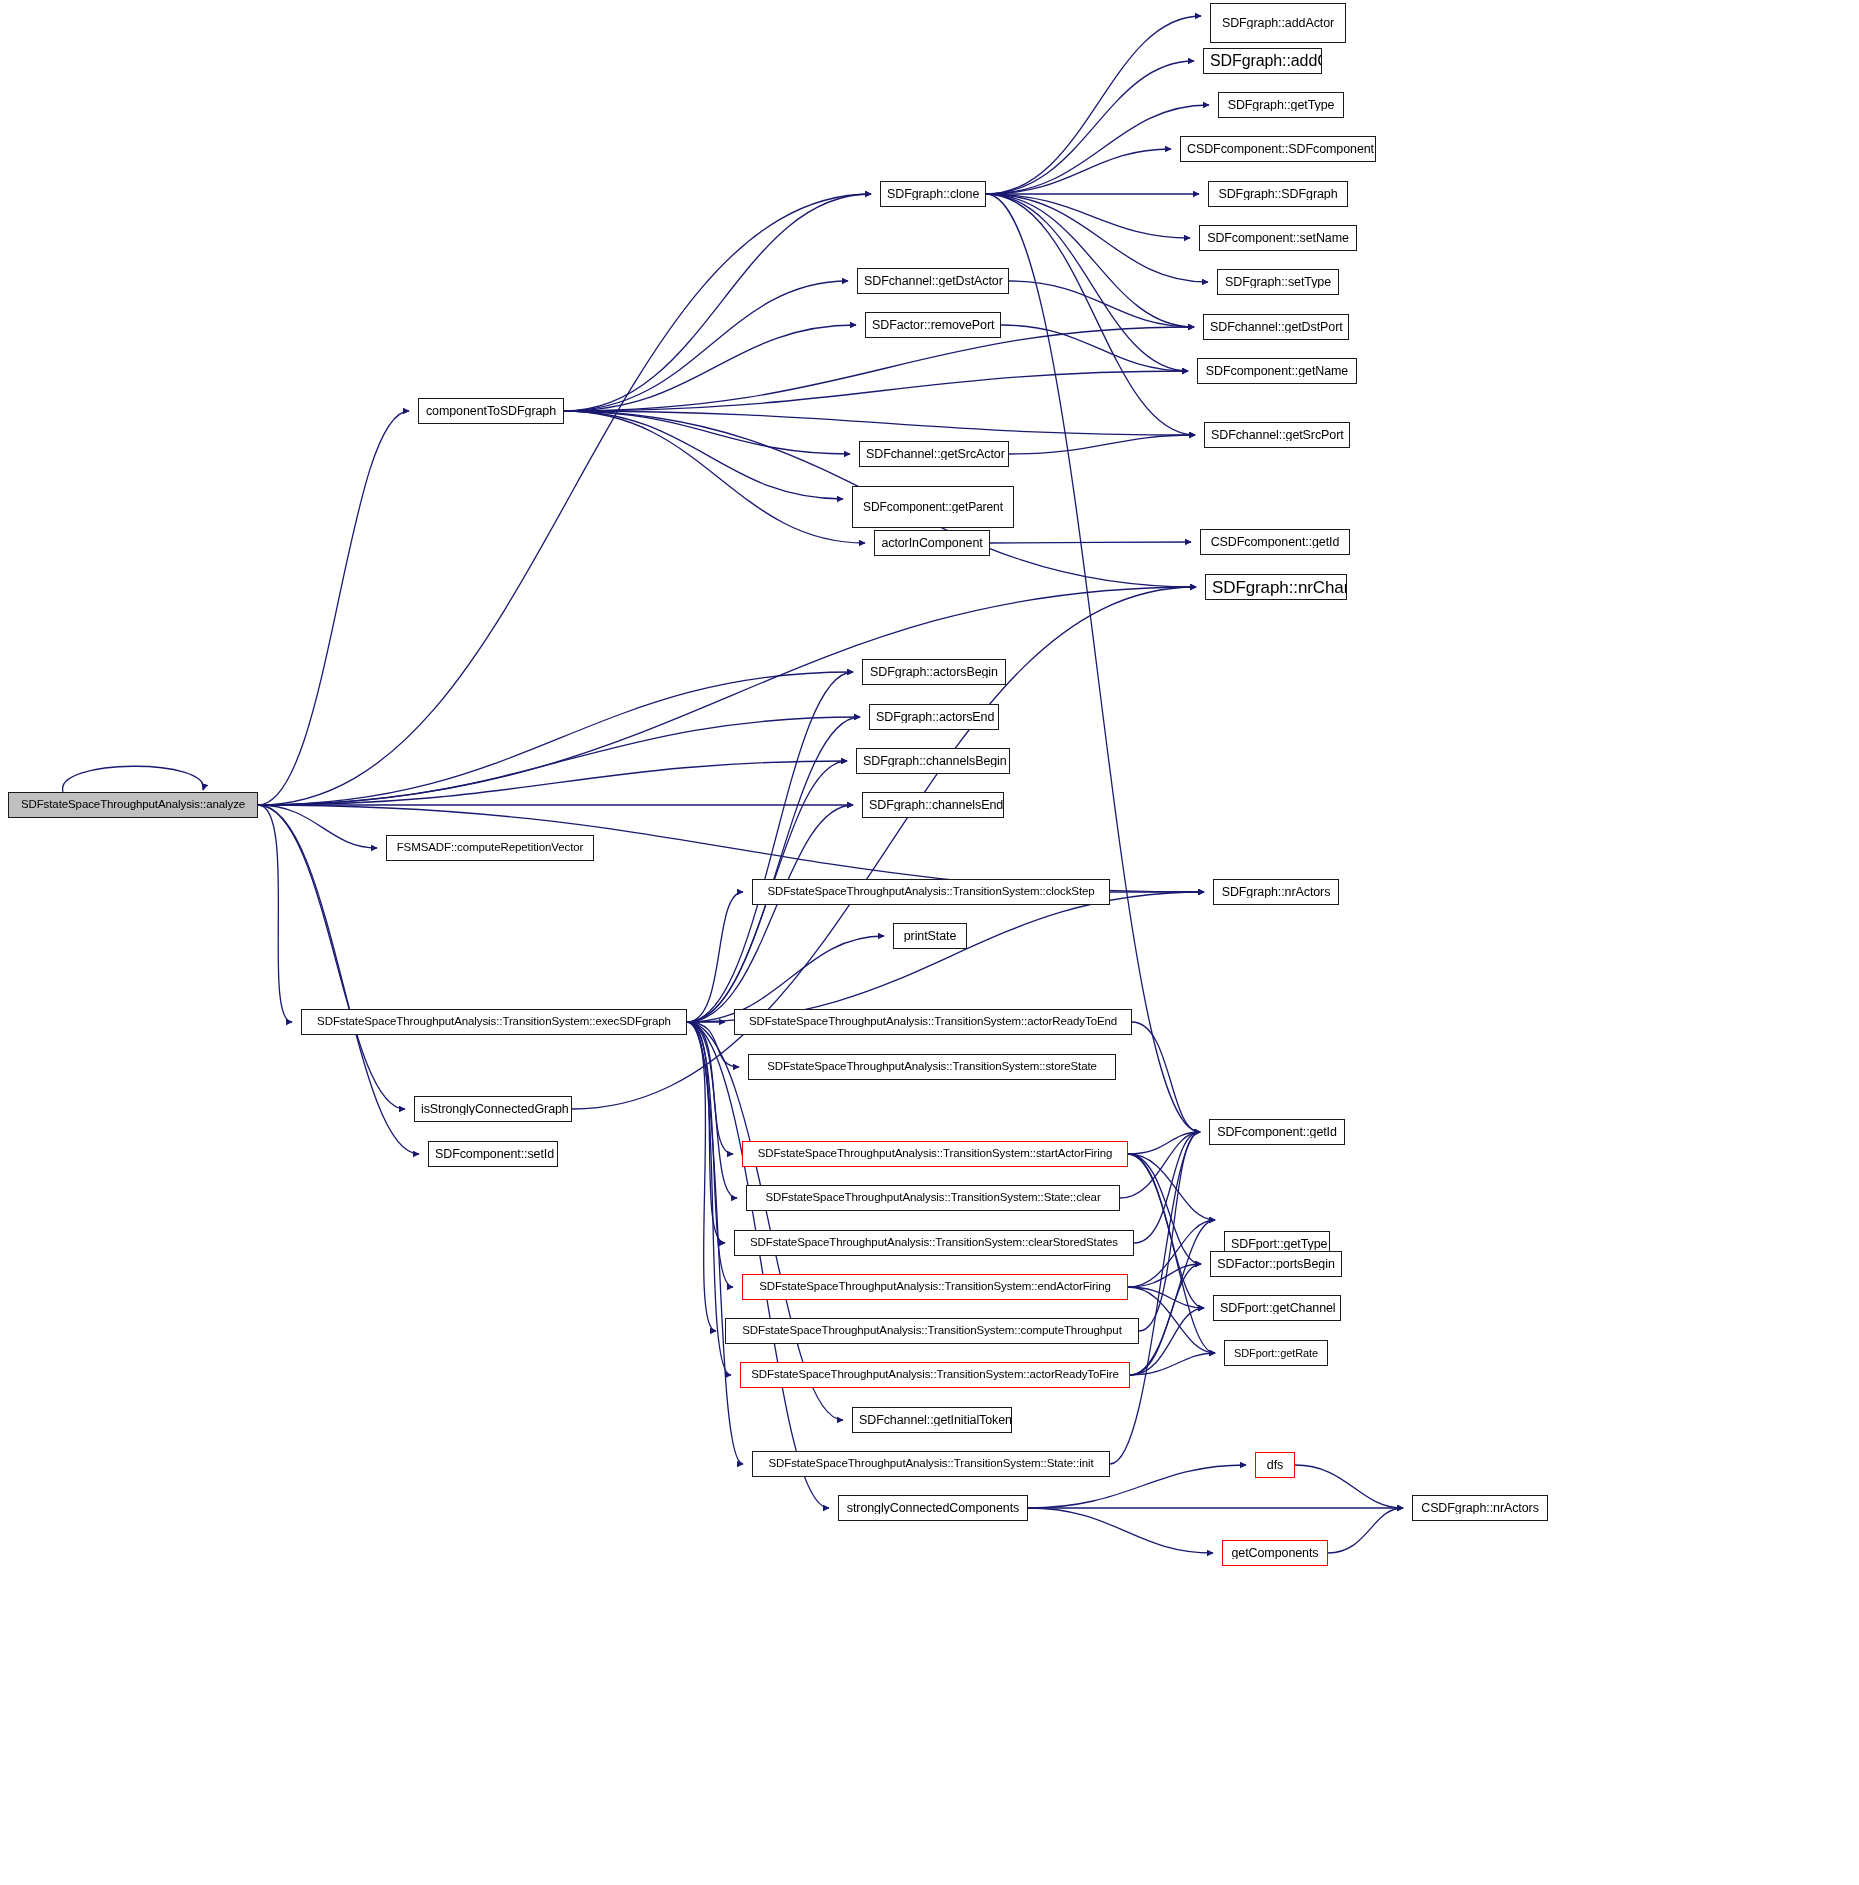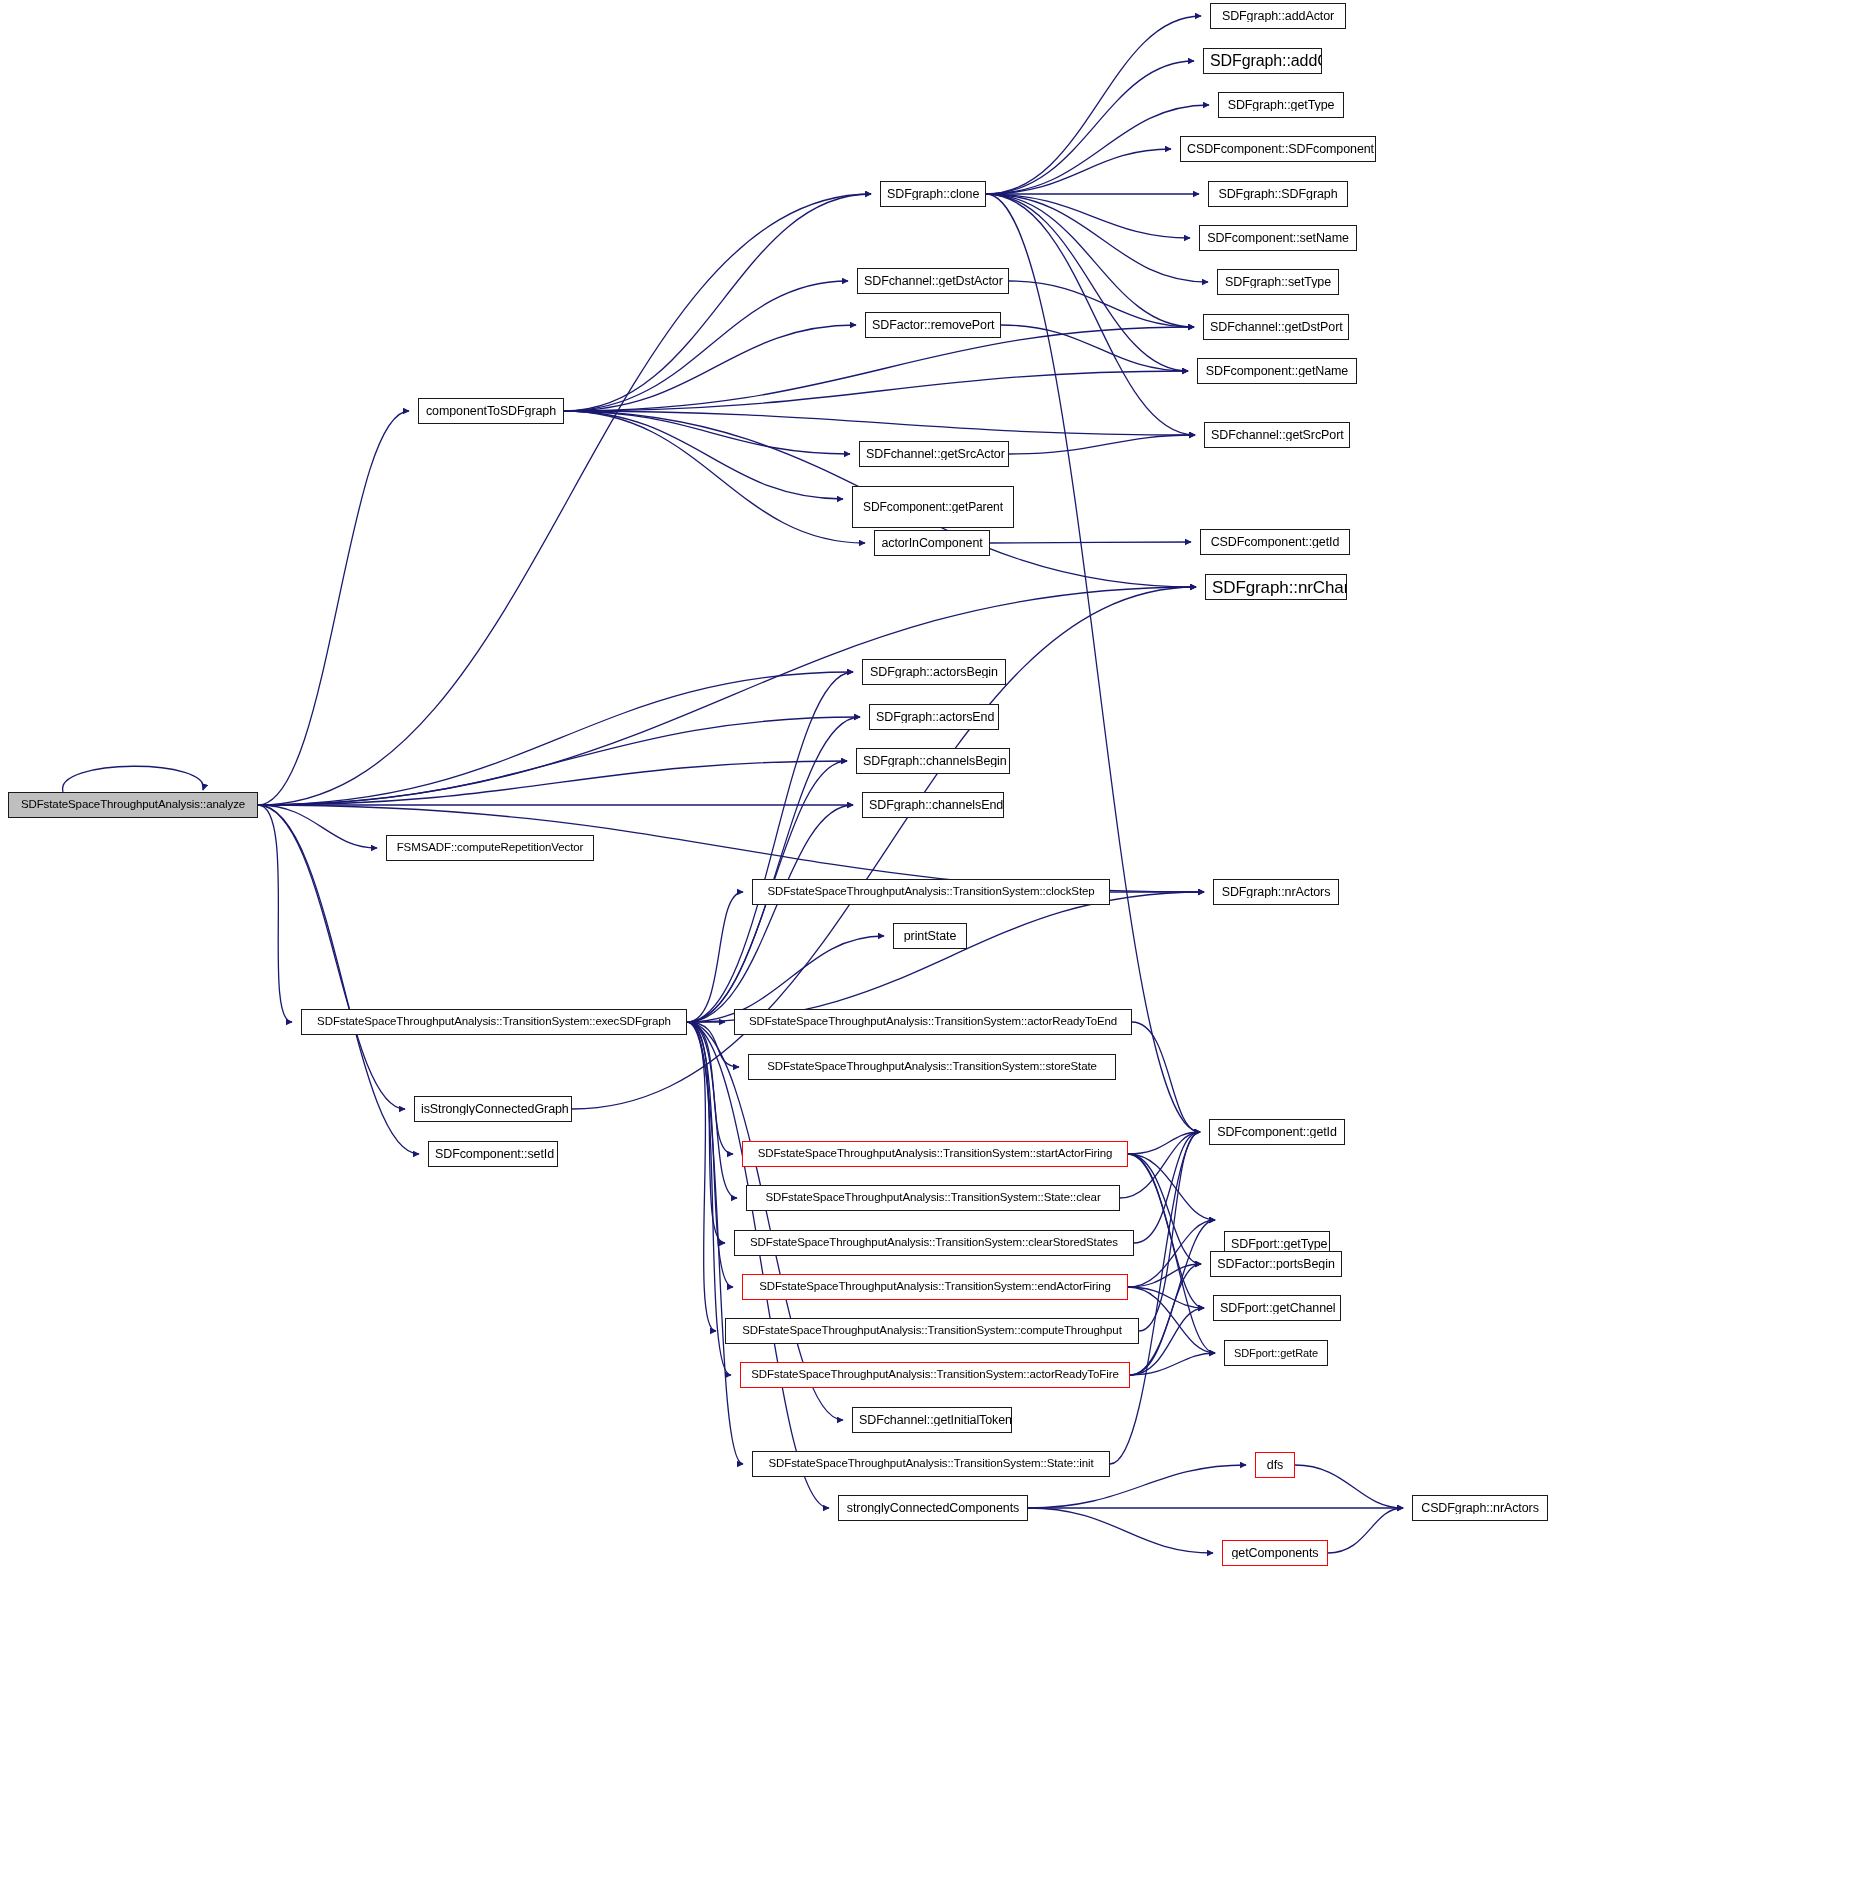--- a/index.html
+++ b/index.html
@@ -219,21 +219,21 @@
     </div>
     <div class="node" style="left: 852px; top: 1407px; width: 160px; height: 26px; font-size: 12.5px;">
       <span>SDFchannel::getInitialTokens</span>
     </div>
     <div class="node" style="left: 752px; top: 1451px; width: 358px; height: 26px; font-size: 11.5px;">
       <span>SDFstateSpaceThroughputAnalysis::TransitionSystem::State::init</span>
     </div>
     <div class="node" style="left: 838px; top: 1495px; width: 190px; height: 26px; font-size: 12.5px;">
       <span>stronglyConnectedComponents</span>
     </div>
-    <div class="node" style="left: 1210px; top: 3px; width: 136px; height: 26px; font-size: 12.5px;">
+    <div class="node" style="left: 1210px; top: 3px; width: 136px; height: 40px; font-size: 12.5px;">
       <span>SDFgraph::addActor</span>
     </div>
     <div class="node" style="left: 1203px; top: 48px; width: 119px; height: 26px; font-size: 16px;">
       <span>SDFgraph::addChannel</span>
     </div>
     <div class="node" style="left: 1218px; top: 92px; width: 126px; height: 26px; font-size: 12.5px;">
       <span>SDFgraph::getType</span>
     </div>
     <div class="node" style="left: 1180px; top: 136px; width: 196px; height: 26px; font-size: 12.5px;">
       <span>CSDFcomponent::SDFcomponent</span>

